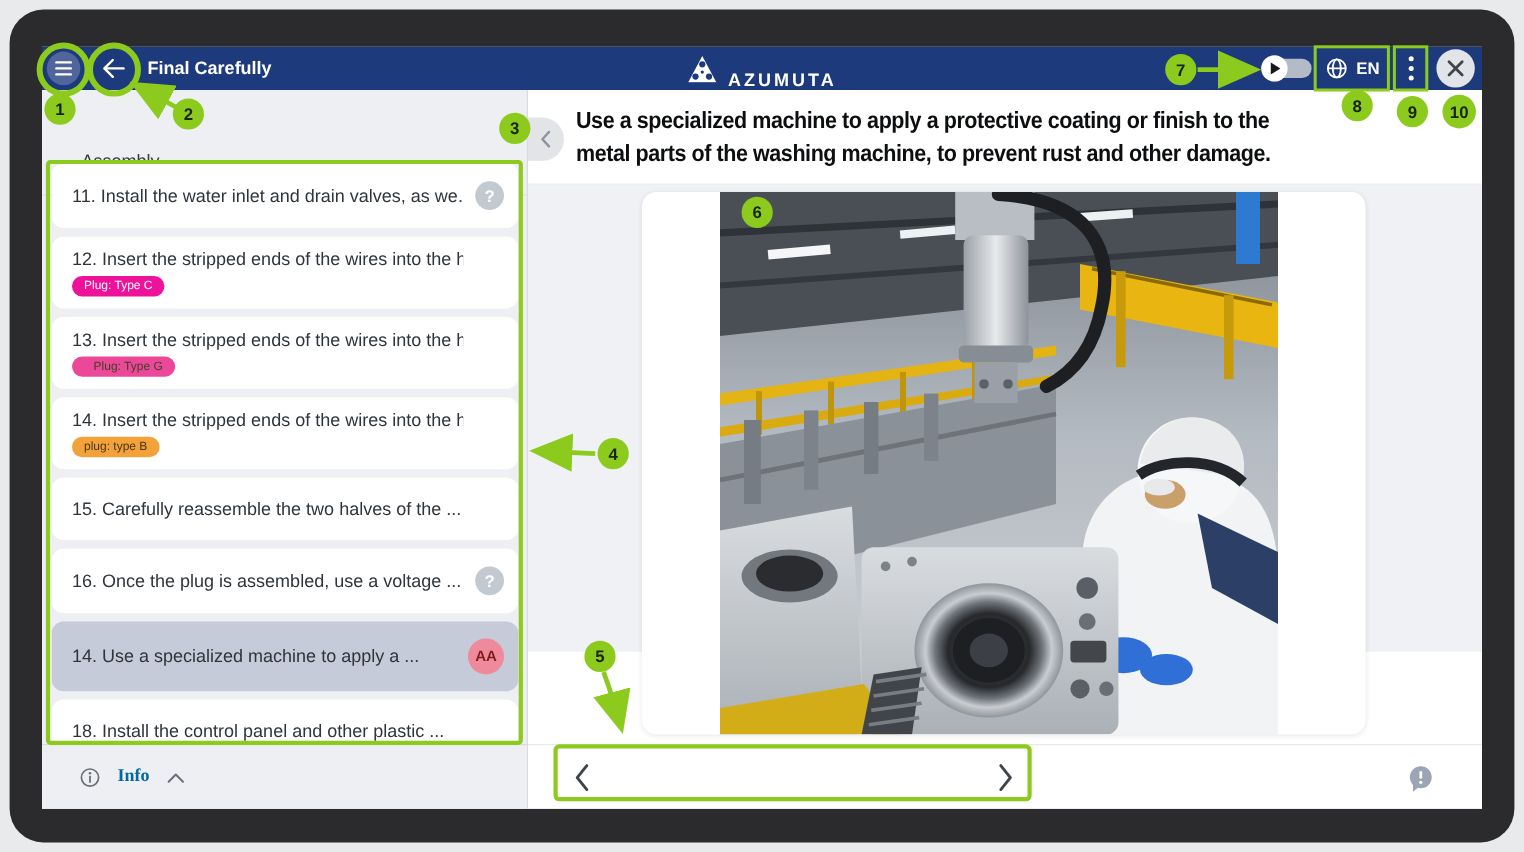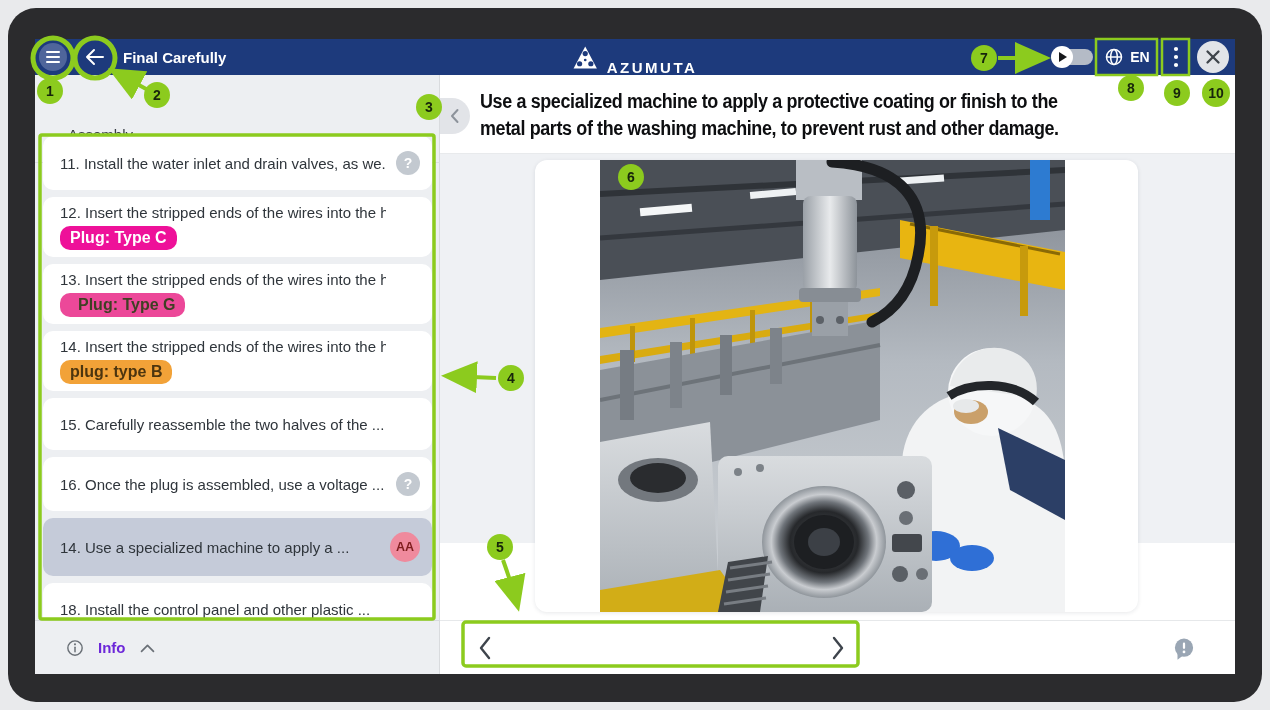--- a/index.html
+++ b/index.html
@@ -44,36 +44,36 @@
                     align-items:center; padding-left:33px; font-size:15px; color:#383d43;
                     border-bottom:1px solid #dcdee2;margin-top:32px; }
   .steps { position:absolute; left:8px; top:61px; width:389px; height:484px; display:flex;
            flex-direction:column; gap:7px; overflow:hidden; }
   .step { position:relative; background:#fff; border-radius:10px; flex:0 0 auto; cursor:pointer; }
   .h54{height:54px} .h60{height:60px} .h52{height:52px} .h58{height:58px}
   .step-plain { display:flex; align-items:center; padding:0 46px 0 17px; overflow:hidden; }
   .step-col { display:flex; flex-direction:column; justify-content:center; gap:5px;
               padding:0 46px 0 17px; overflow:hidden; }
   .step-text { font-size:15px; color:#2f353b; white-space:nowrap; overflow:hidden; }
-  .badge { display:inline-block; width:fit-content; font-size:16px; font-weight:700;
+  .badge { display:inline-block; width:fit-content; font-size:10px; font-weight:400;
            padding:3px 10px; border-radius:10px; }
   .badge-magenta { background:#ee1199; color:#ffffff; }
   .badge-yellow  { background:#ec4899; color:#3f4024;padding-left:18px; }
   .badge-orange  { background:#f2a238; color:#4c350f; }
   .help-icon { position:absolute; right:12px; top:50%; transform:translateY(-50%); width:24px;
                height:24px; border-radius:50%; background:#c3c9d0; color:#fff; font-size:14px;
                font-weight:700; display:flex; align-items:center; justify-content:center; }
   .step.selected { background:#c5cbd9; }
   .avatar { position:absolute; right:12px; top:50%; transform:translateY(-50%); width:30px; height:30px;
             border-radius:50%; background:#ef8a9d; color:#7f1d1d; font-size:12.5px; font-weight:700;
             display:flex; align-items:center; justify-content:center; }
   .sidebar-footer { position:absolute; left:0; top:545px; width:404px; height:54px; background:#edeff2;
                     border-top:1px solid #d8dadd; display:flex; align-items:center; gap:13px;
                     padding-left:30px; cursor:pointer; z-index:3; }
-  .footer-label { font-size:15px; font-weight:600; color:#6d28d9; }
+  .footer-label { font-size:15px; font-weight:600; color:#0369a1;font-family:Liberation Serif, serif; }
 
   
   .main { position:absolute; left:405px; top:36px; width:795px; height:468px; background:#eff1f4; }
   .heading-bar { position:absolute; left:0; top:0; width:795px; height:79px; background:#fff;
                  border-bottom:1px solid #e8eaec; }
   .heading { position:absolute; left:40px; top:13px; transform:scaleX(.92); transform-origin:0 0;
              font-size:19.5px; line-height:27px; font-weight:700; color:#0d0e10; letter-spacing:-0.4px; }
   .heading span { display:block; white-space:nowrap; }
   .collapse-btn { position:absolute; left:0; top:23px; width:30px; height:36px; background:#e2e4e8;
                   border-radius:0 18px 18px 0; display:flex; align-items:center; justify-content:center;

